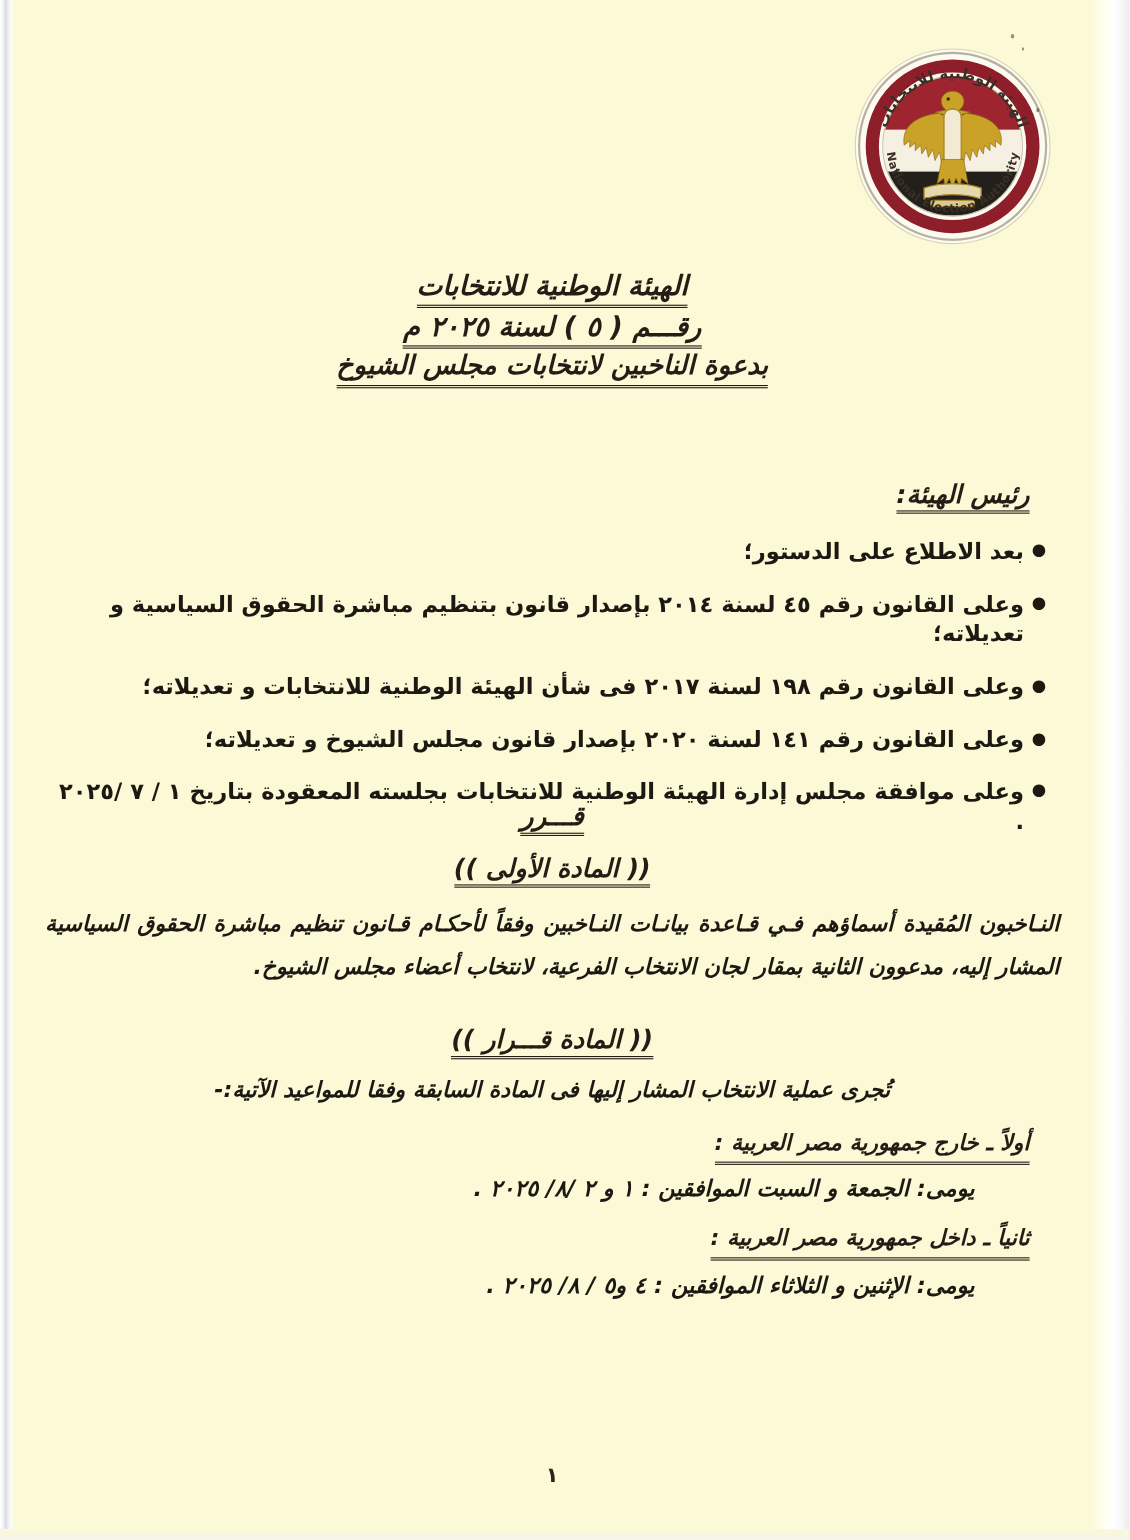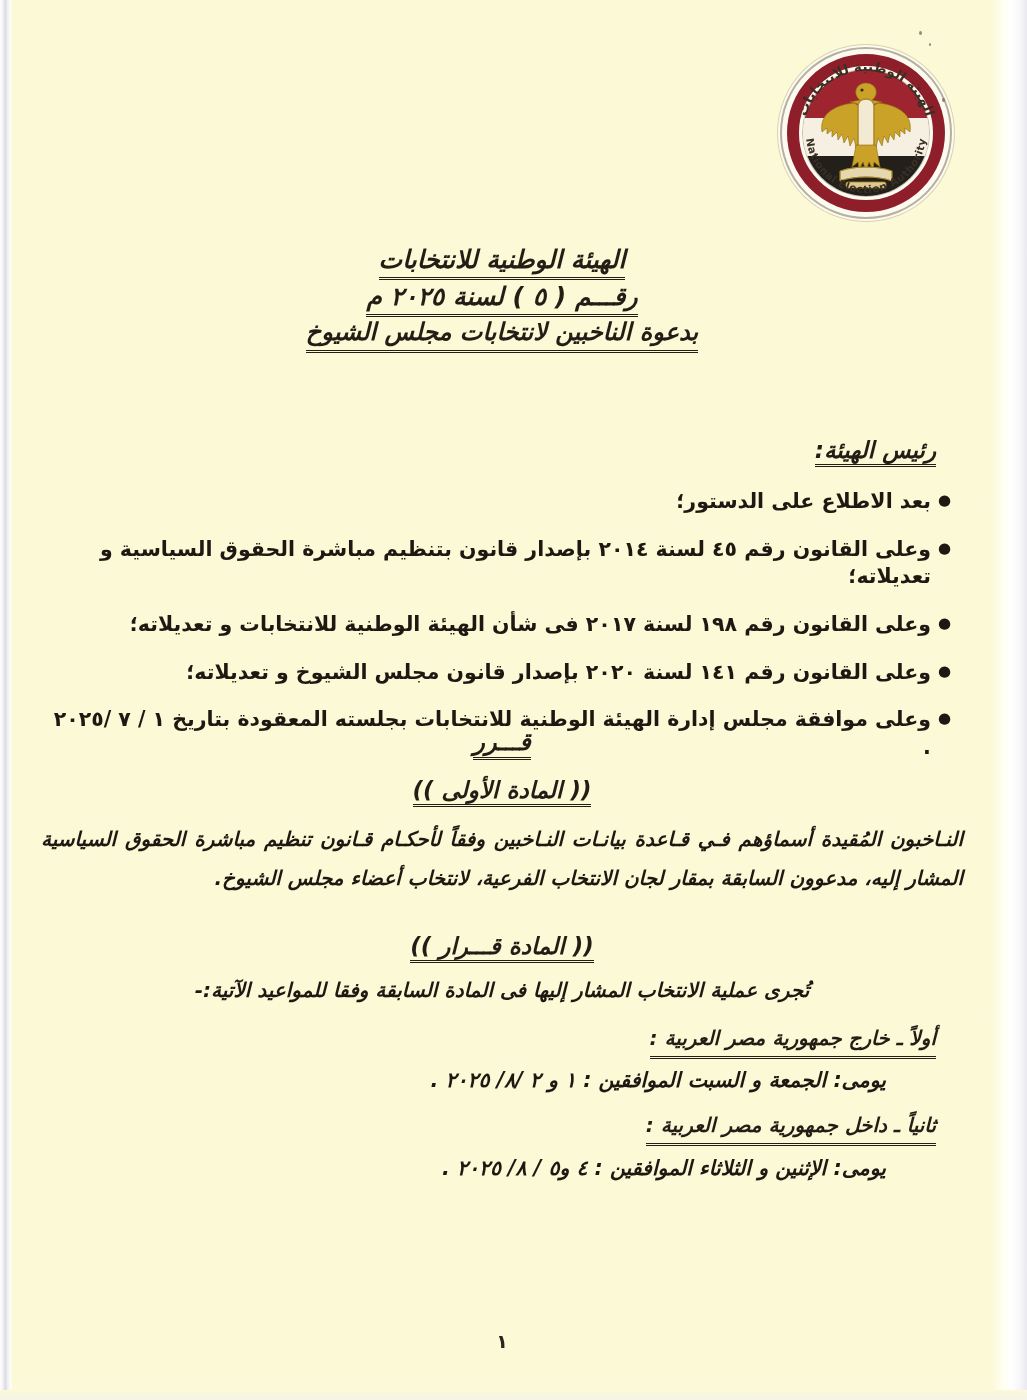--- a/index.html
+++ b/index.html
@@ -408,21 +408,21 @@
       </div>
     </div>
 
     <div class="decided">
       <span>قـــرر</span>
     </div>
 
     <div class="article-head art1-head">
       <span>(( المادة الأولى ))</span>
     </div>
-    <div class="article-body art1-body">النـاخبون المُقيدة أسماؤهم فـي قـاعدة بيانـات النـاخبين وفقاً لأحكـام قـانون تنظيم مباشرة الحقوق السياسية المشار إليه، مدعوون السابقة بمقار لجان الانتخاب الفرعية، لانتخاب أعضاء مجلس الشيوخ.</div>
+    <div class="article-body art1-body">النـاخبون المُقيدة أسماؤهم فـي قـاعدة بيانـات النـاخبين وفقاً لأحكـام قـانون تنظيم مباشرة الحقوق السياسية المشار إليه، مدعوون الثانية بمقار لجان الانتخاب الفرعية، لانتخاب أعضاء مجلس الشيوخ.</div>
 
     <div class="article-head art2-head">
       <span>(( المادة قـــرار ))</span>
     </div>
     <div class="art2-intro">تُجرى عملية الانتخاب المشار إليها فى المادة السابقة وفقا للمواعيد الآتية:-</div>
 
     <div class="sub-head sub1">
       <span>أولاً ـ خارج جمهورية مصر العربية :</span>
     </div>
     <div class="date-line date1">يومى: الجمعة و السبت الموافقين : ١ و ٢ /٨/ ٢٠٢٥ .</div>

